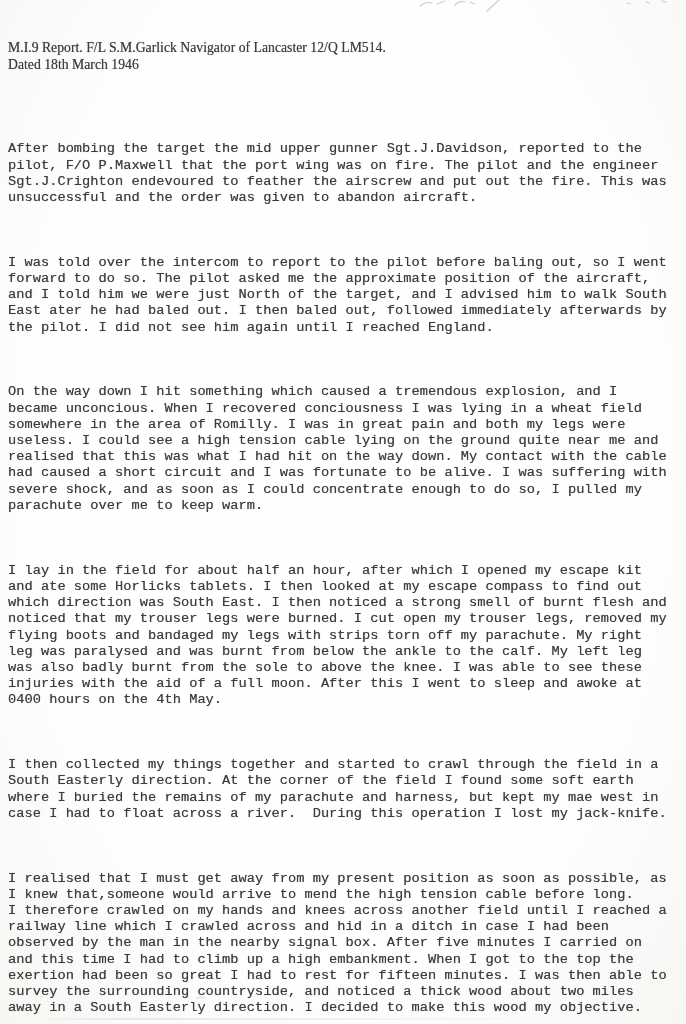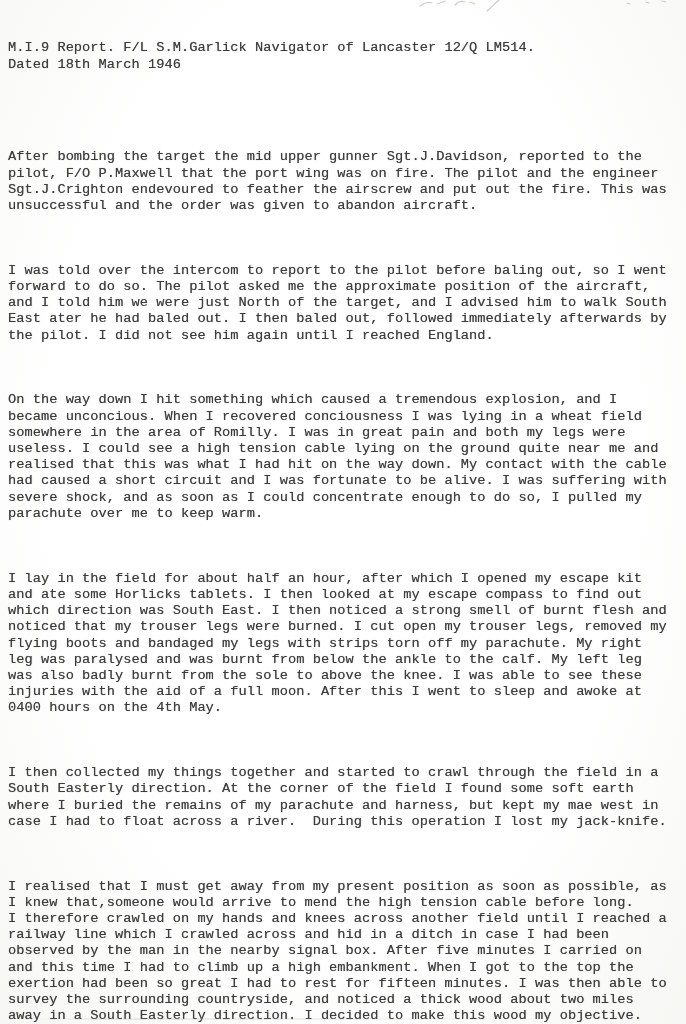--- a/index.html
+++ b/index.html
@@ -23,26 +23,27 @@
     width: 670px;
     font-size: 13.7px;
     line-height: 16.2px;
     letter-spacing: 0.02px;
     color: #3d3d3d;
     text-shadow: 0 0 0.7px rgba(80,80,80,0.75);
     white-space: pre;
   }
   .report-header {
     white-space: pre;
+    font-family: Liberation Serif, serif;
   }
   .para {
     white-space: pre;
   }
   .para.first {
-    margin-top: 28px;
+    margin-top: 20px;
   }
   .pencil-marks {
     position: absolute;
     left: 0;
     top: 0;
     width: 686px;
     height: 20px;
     pointer-events: none;
   }
   .scan-line {

